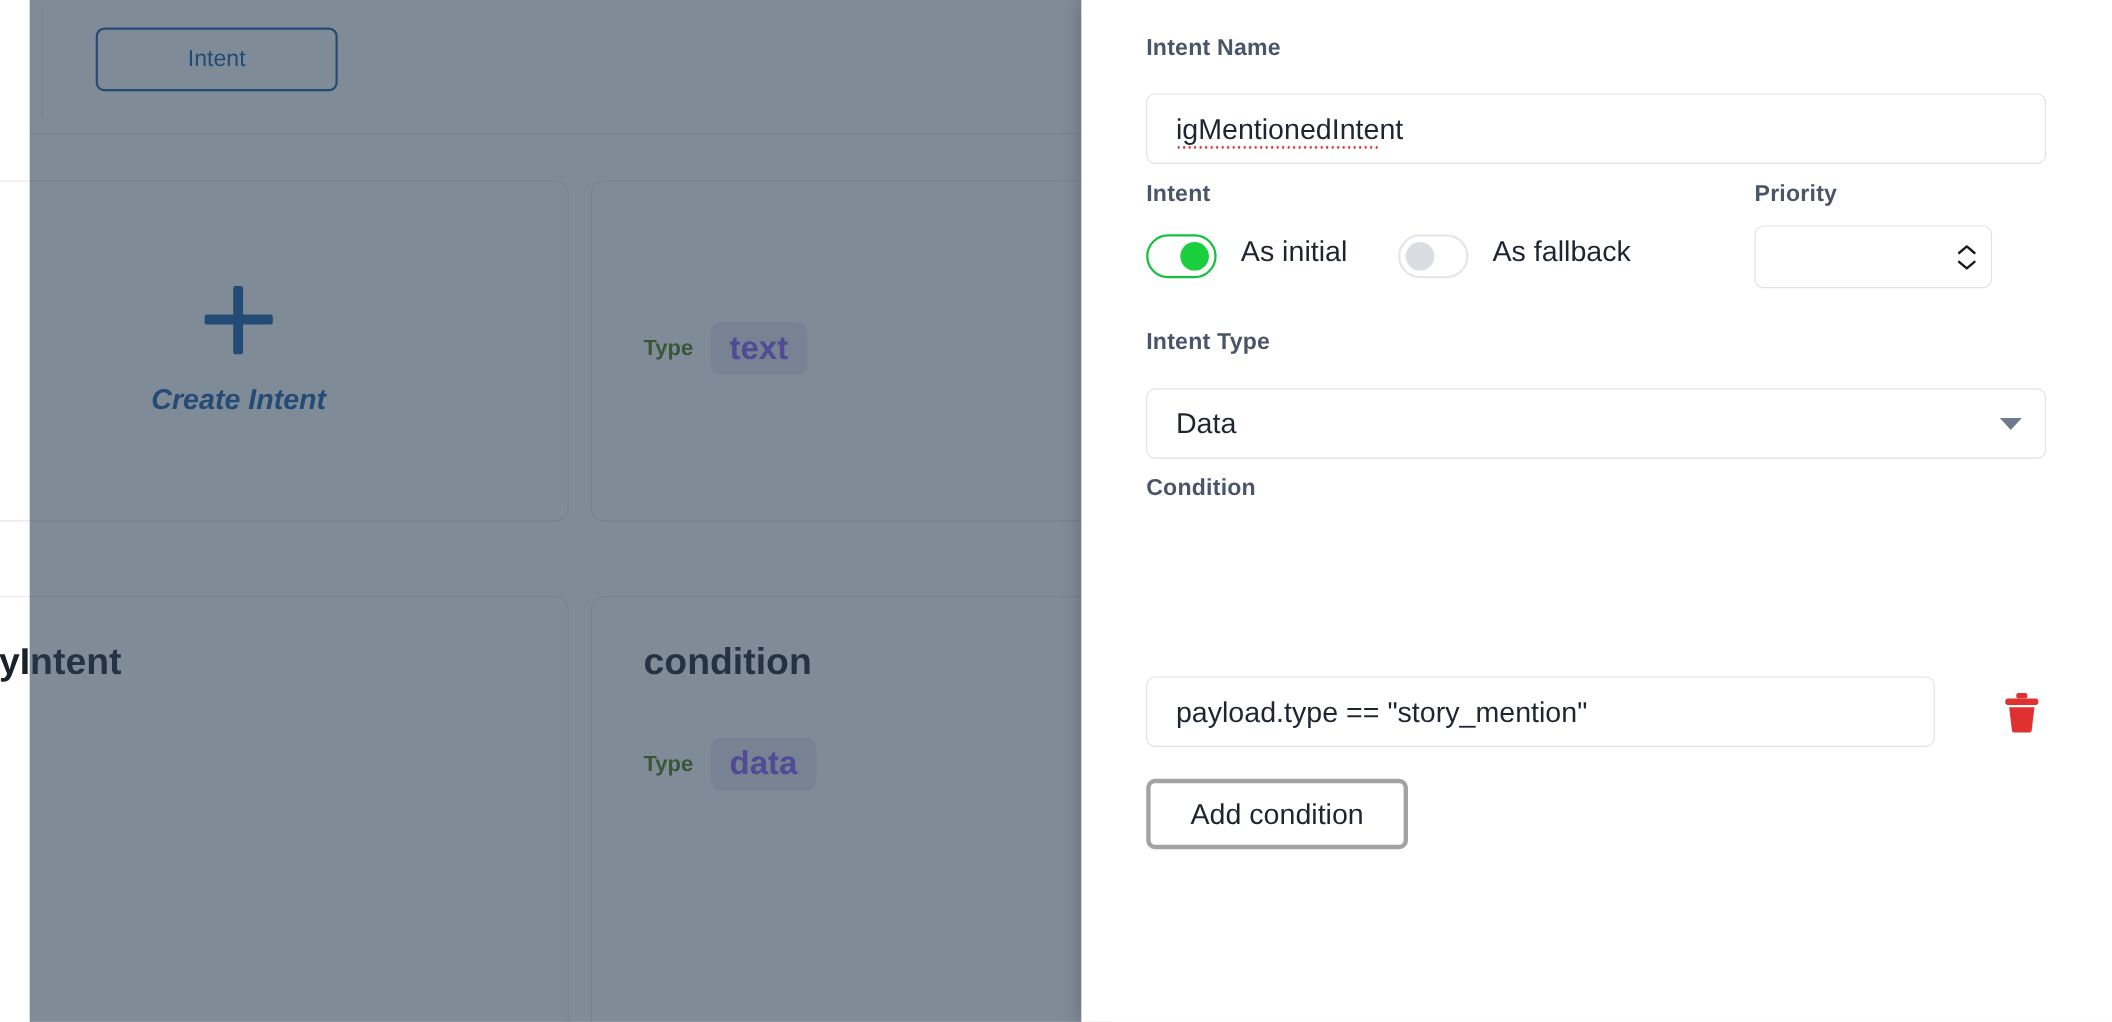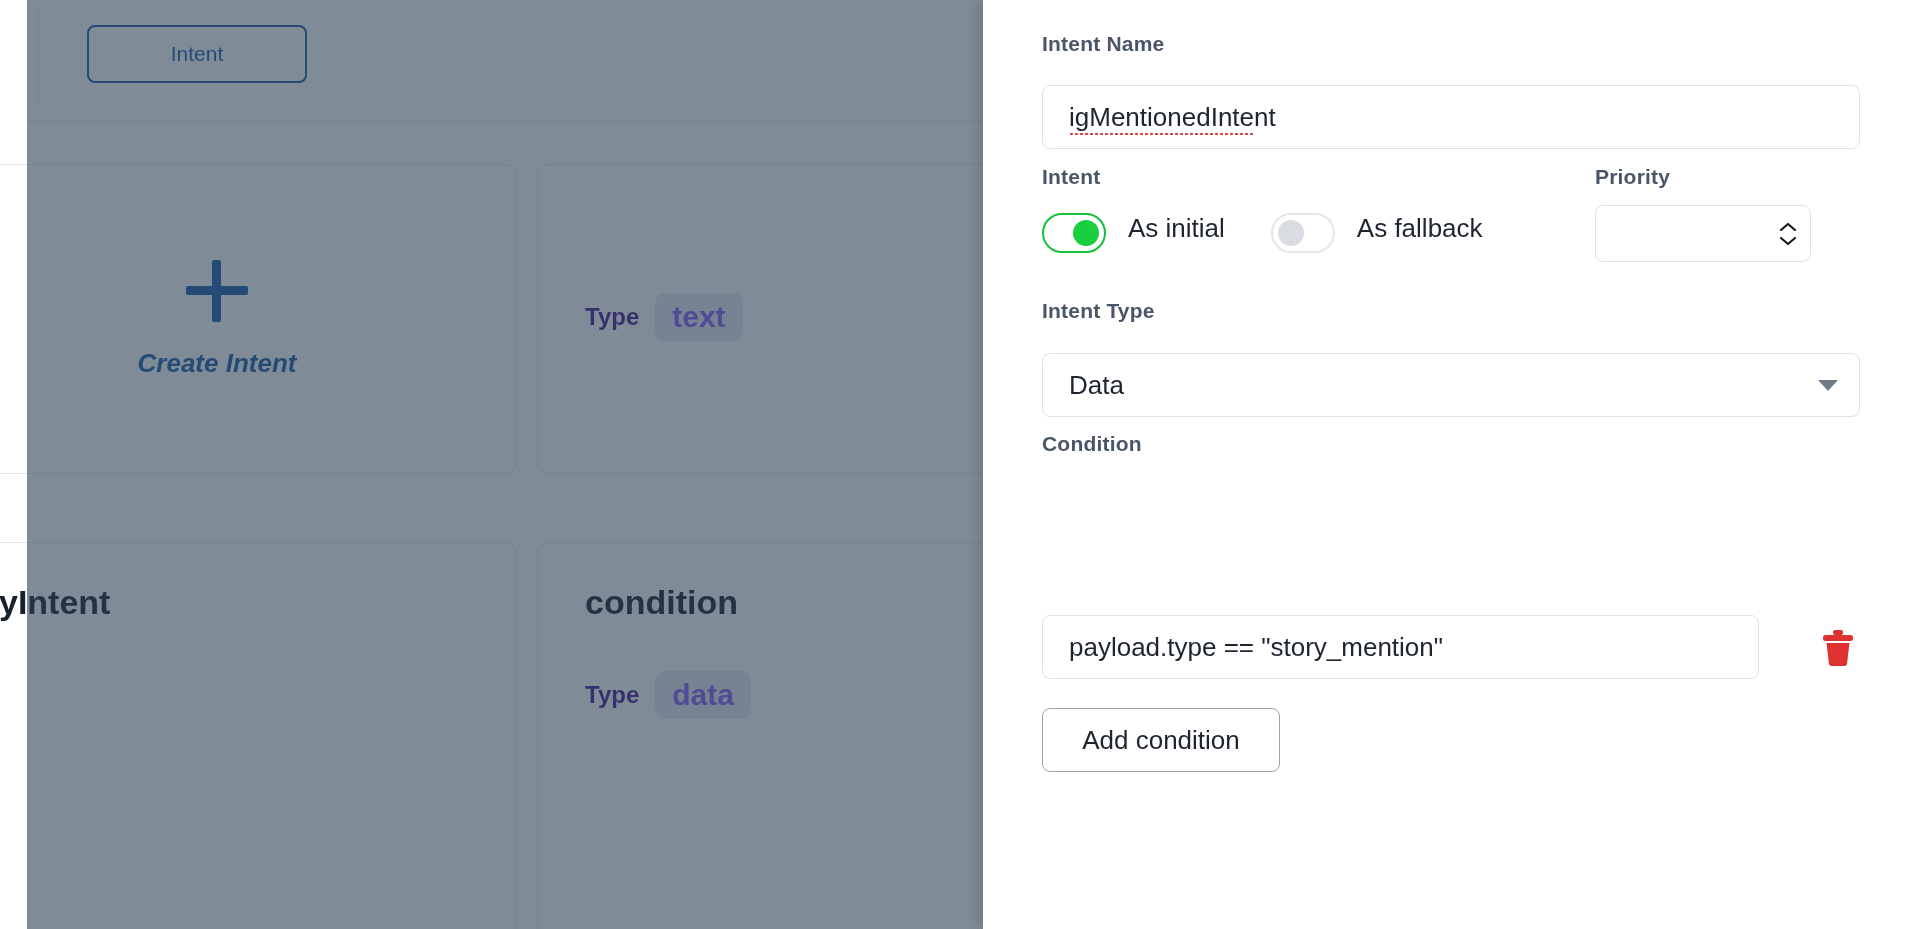--- a/index.html
+++ b/index.html
@@ -68,21 +68,21 @@
 
   .icard-title {
     position: absolute; left: 47px; top: 40px;
     font-size: 34px; font-weight: bold; color: #19212b;
     white-space: nowrap;
   }
   .icard-typerow {
     position: absolute; left: 47px; top: 128px;
     display: flex; align-items: center; gap: 16px;
   }
-  .type-label { font-size: 24px; color: #4c1d95; font-weight: bold; }
+  .type-label { font-size: 20px; color: #4d7c0f; font-weight: bold; }
   .type-badge {
     background: #e9ecef; color: #8b5cf6;
     font-size: 30px; font-weight: bold;
     padding: 7px 17px; border-radius: 9px;
   }
 
   .dim-overlay {
     position: absolute; left: 0; top: 0; width: 983px; height: 929px;
     background: rgba(44, 62, 84, 0.60);
     pointer-events: none;
@@ -170,21 +170,21 @@
   .trash-btn {
     position: absolute; left: 775px; top: 12px;
     width: 42px; height: 42px;
     display: flex; align-items: center; justify-content: center;
     background: transparent; border: none; cursor: pointer; padding: 0;
   }
 
   .addcond-btn {
     position: absolute; left: 59px; top: 708px;
     width: 238px; height: 64px;
-    background: #ffffff; border: 1px solid #a3a3a3; border-radius: 8px;
+    background: #ffffff; border: 4px solid #a3a3a3; border-radius: 8px;
     font-family: "Liberation Sans", sans-serif;
     font-size: 26px; color: #1e2530; cursor: pointer;
   }
 </style>
 </head>
 <body>
 
 <div id="root">
 
   <div class="bg-page">

